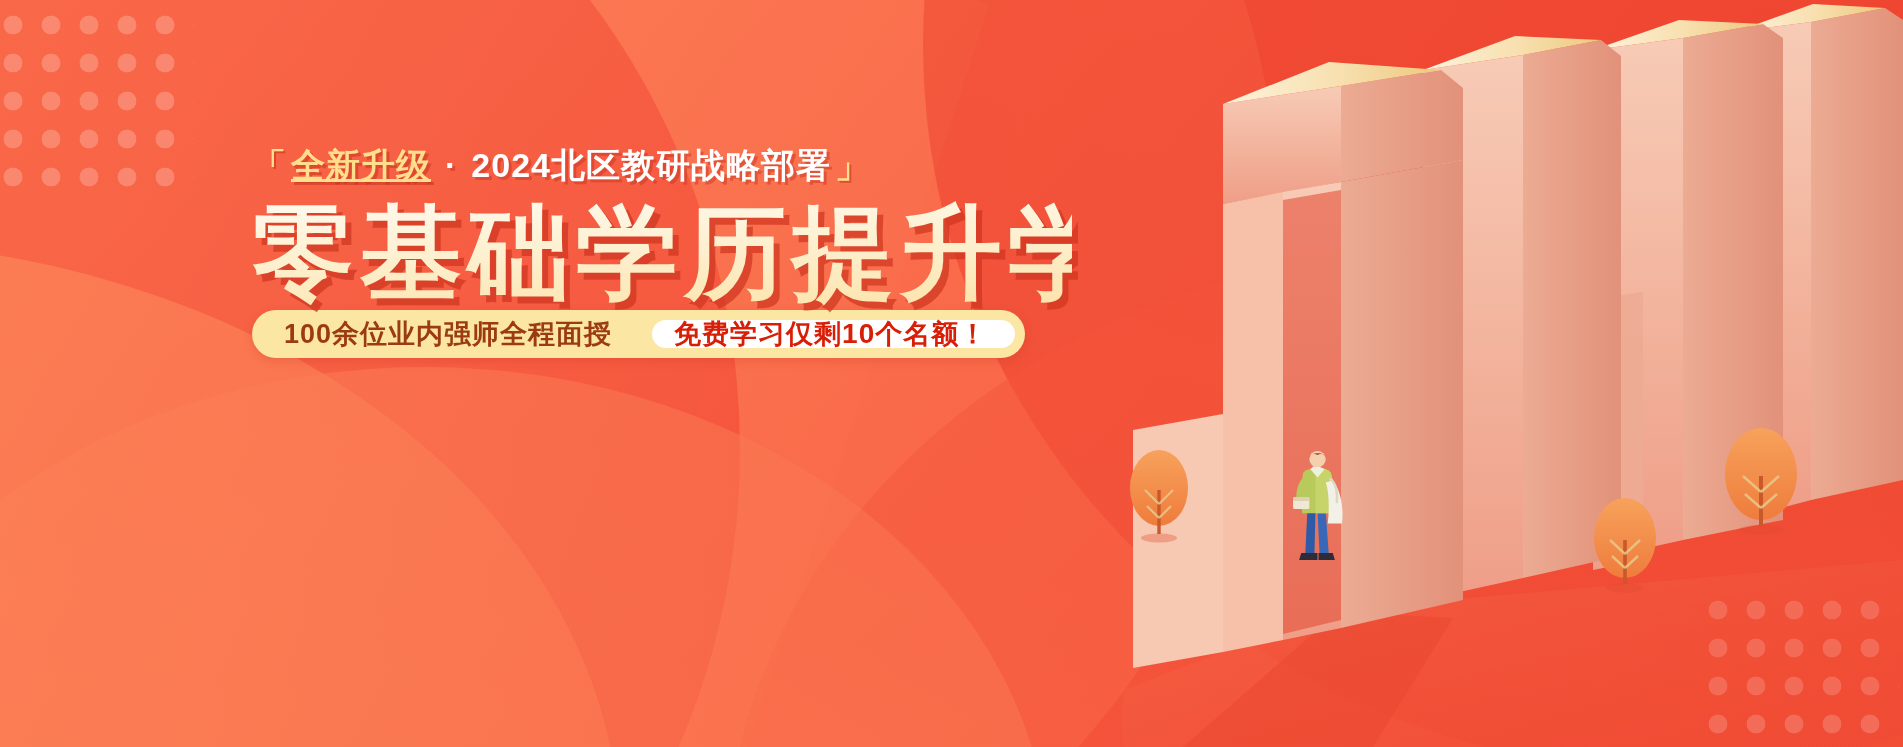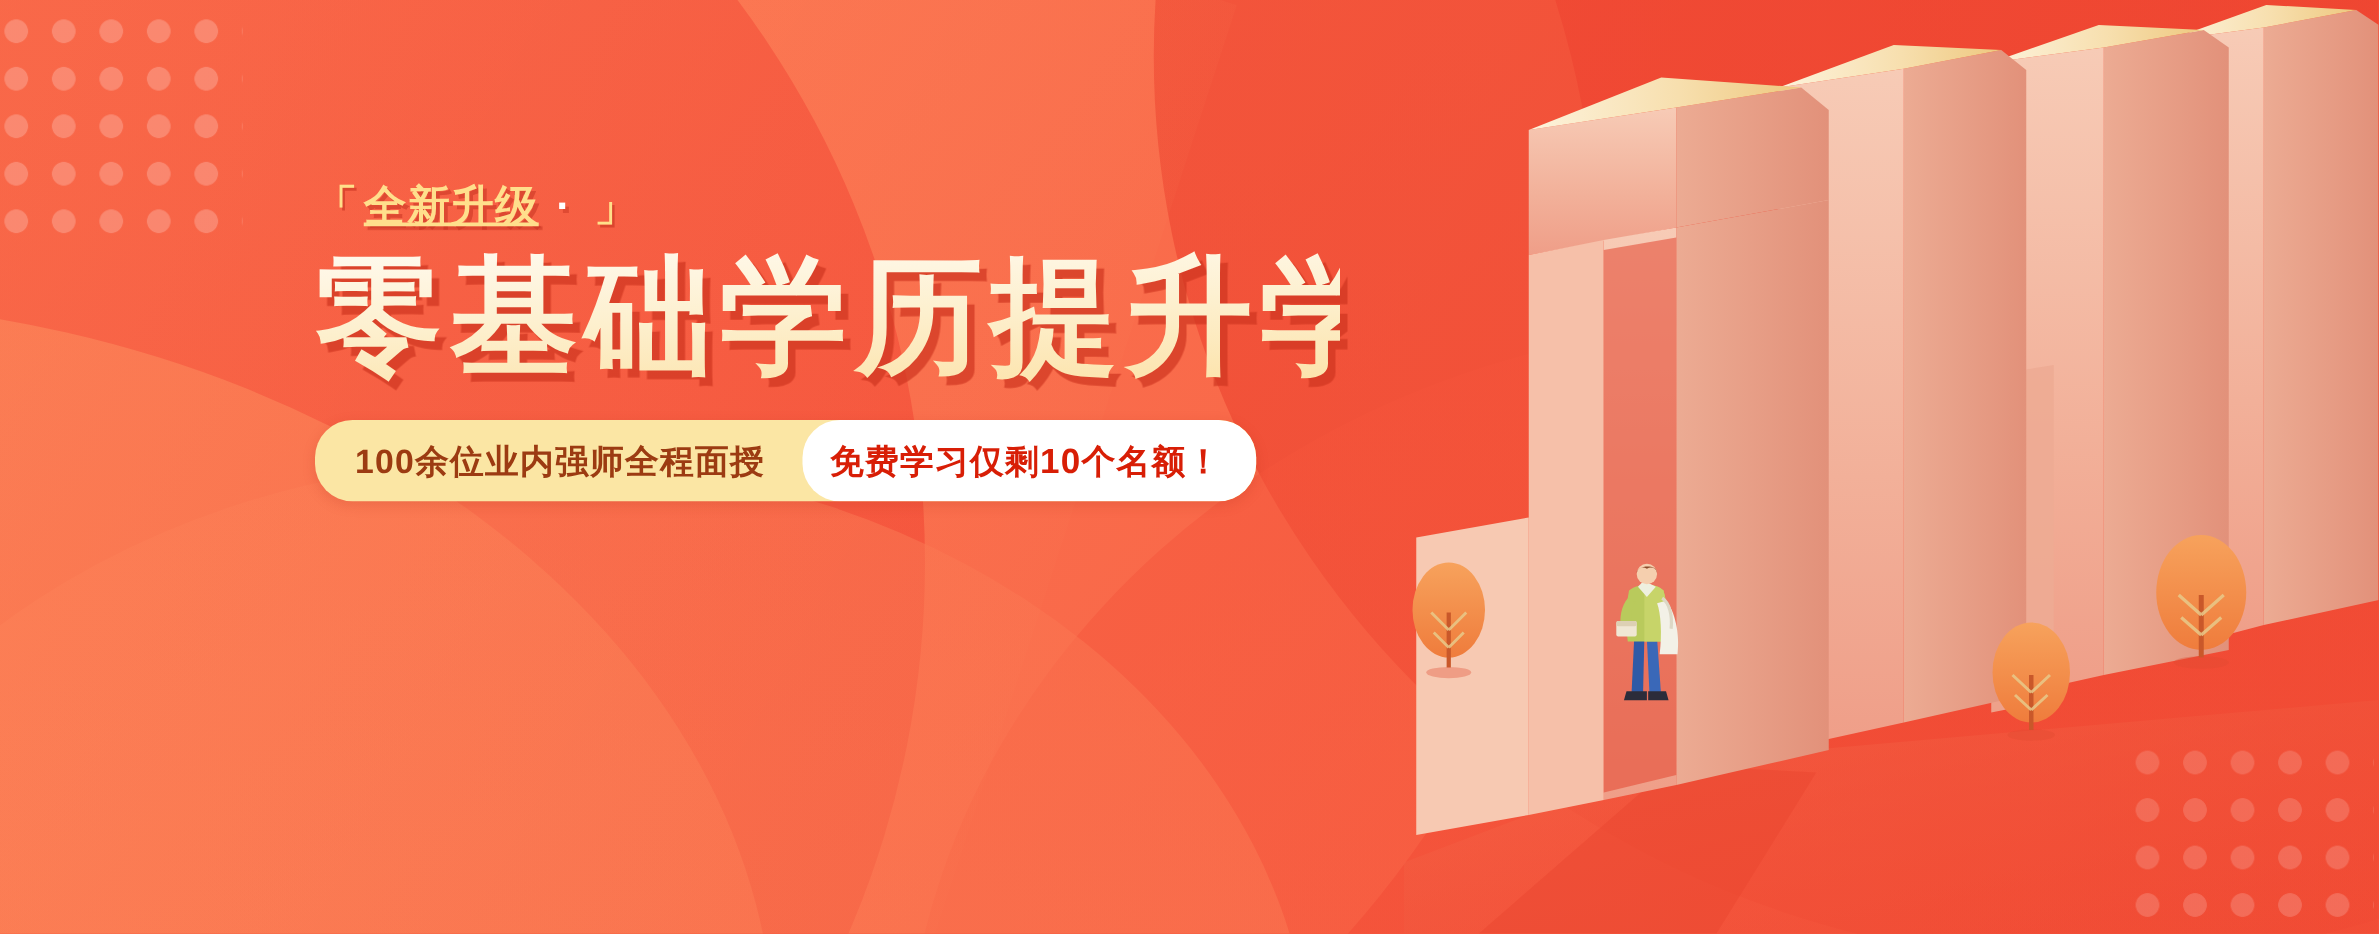--- a/index.html
+++ b/index.html
@@ -131,48 +131,47 @@
     font-weight:800;
     letter-spacing:6px;
     line-height:1.12;
     white-space:nowrap;
     color:#fdf0d2;
     background:linear-gradient(178deg,#fffaf0 0%,#fdf0cf 48%,#fce2a8 100%);
     -webkit-background-clip:text;
     background-clip:text;
     -webkit-text-fill-color:transparent;
     filter:drop-shadow(6px 7px 0 rgba(206,52,32,.70));
-    margin-bottom:26px;
   }
 
   .pills{
     display:flex;
     align-items:stretch;
-    height:65px;
+    height:48px;
     width:fit-content;
     border-radius:30px;
     background:#fbe6a4;
     box-shadow:0 3px 10px rgba(170,40,24,.18);
     overflow:hidden;
   }
   .pill-a{
     display:flex;
     align-items:center;
     padding:0 30px 0 32px;
     font-size:27px;
     font-weight:700;
     letter-spacing:1px;
     color:#9c3b12;
     white-space:nowrap;
   }
   .pill-b{
     display:flex;
     align-items:center;
     padding:0 28px 0 22px;
-    margin:0;
+    margin:10px;
     font-size:27px;
     font-weight:800;
     letter-spacing:1px;
     color:#d81e06;
     background:#ffffff;
     border-radius:30px;
     white-space:nowrap;
   }
   .pill-b .num{ font-size:28px; font-weight:800; }
 
@@ -313,20 +312,21 @@
       </g>
     </svg>
   </div>
 
   <div class="copy">
 
     <div class="subtitle">
       <span class="bracket left">「</span>
       <span class="sub-gold">全新升级</span>
       <span class="sub-dot">·</span>
+      <span class="sub-white">2024北区教研战略部署</span>
       <span class="bracket right">」</span>
     </div>
 
     <h1 class="title">零基础学历提升学霸班</h1>
 
     <div class="pills">
       <div class="pill-a">100余位业内强师全程面授</div>
       <div class="pill-b">
         <span>免费学习仅剩</span>
         <span class="num">10</span>

